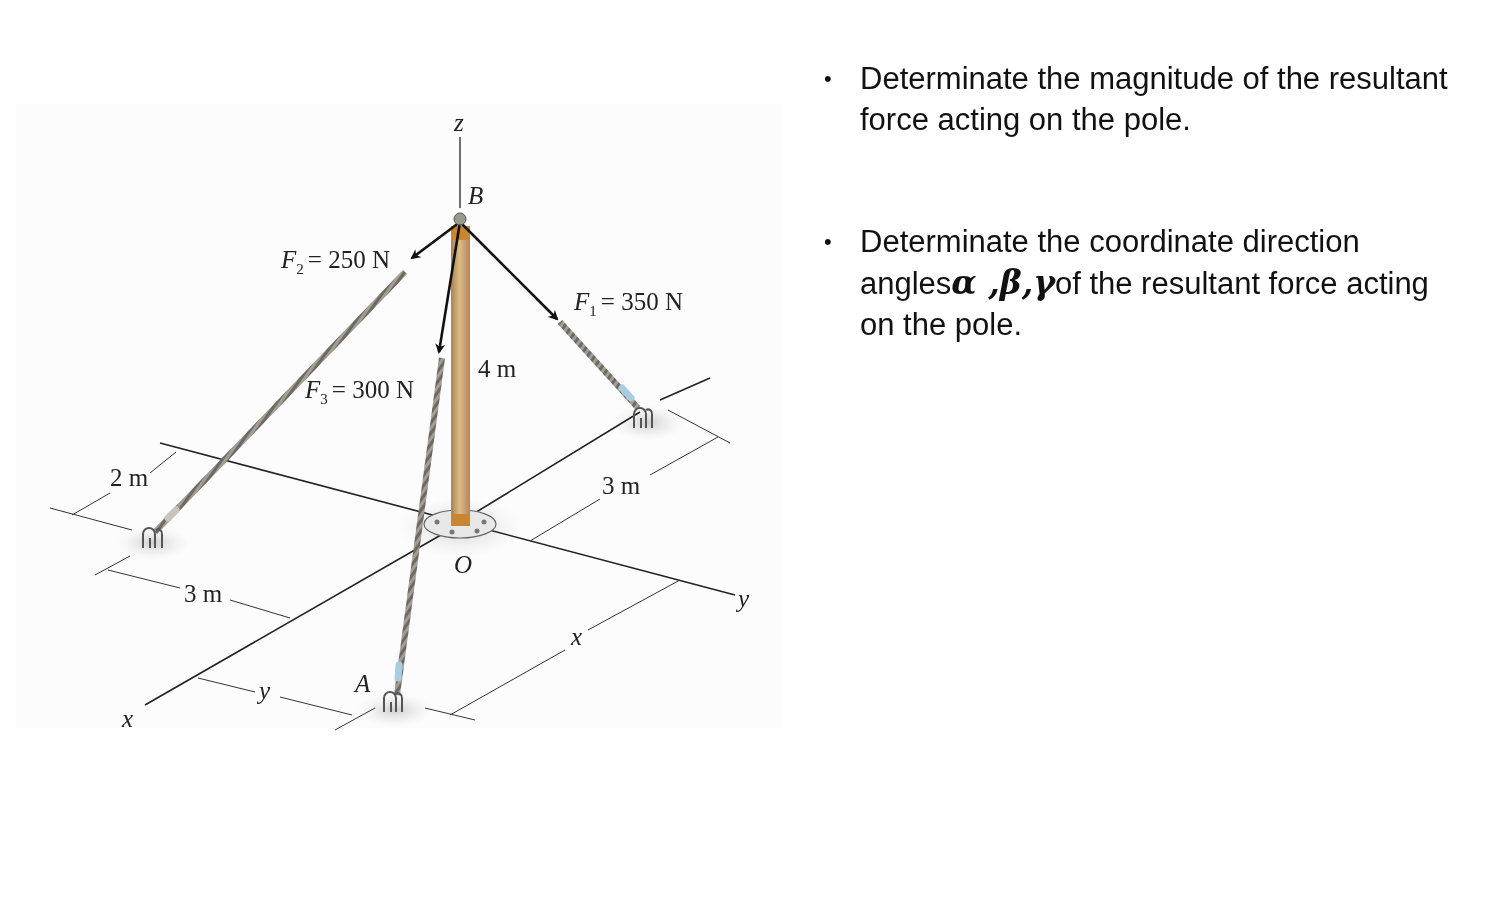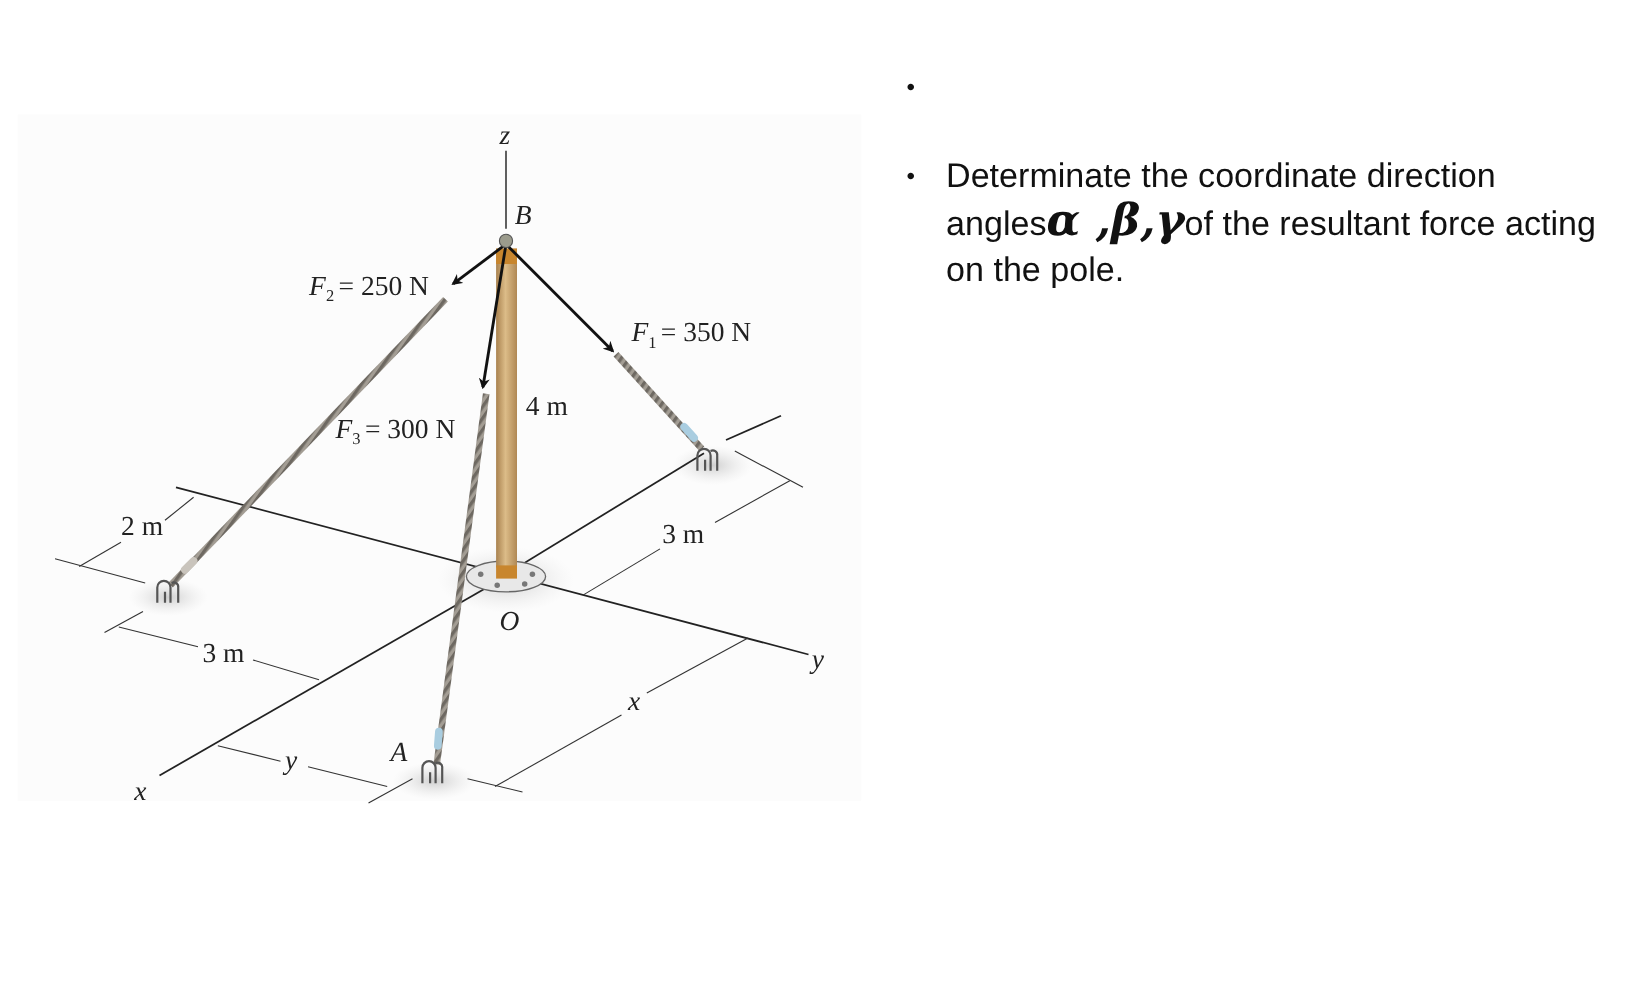--- a/index.html
+++ b/index.html
@@ -10,21 +10,21 @@
   svg.diagram { position: absolute; left: 0; top: 0; width: 1487px; height: 897px; }
   .diagram text { font-family: "Liberation Serif", serif; fill: #222; }
   .lbl { font-size: 25px; }
   .ital { font-style: italic; }
   .sub { font-size: 15px; }
 
   .questions { position: absolute; left: 820px; top: 58px; width: 640px; }
   .q-item { position: relative; padding-left: 40px; font-size: 31px; line-height: 41px; color: #111; }
   .q-item + .q-item { margin-top: 81px; }
   .bullet { position: absolute; left: 4px; top: 0; font-size: 22px; }
-  .greek { font-family: "DejaVu Serif", serif; font-weight: bold; font-style: italic; font-size: 40px; }
+  .greek { font-family: "DejaVu Serif", serif; font-weight: bold; font-style: italic; font-size: 33px; }
 </style>
 </head>
 <body>
 
 <div class="figure-panel"></div>
 
 <svg class="diagram" viewBox="0 0 1487 897" xmlns="http://www.w3.org/2000/svg">
   <defs>
     <pattern id="rope" width="6" height="6" patternUnits="userSpaceOnUse" patternTransform="rotate(35)">
       <rect width="6" height="6" fill="#a39d94"></rect>
@@ -142,18 +142,19 @@
     <text class="lbl" x="184" y="602">3 m</text>
     <text class="lbl" x="602" y="494">3 m</text>
     <text class="lbl ital" x="259" y="699">y</text>
     <text class="lbl ital" x="571" y="645">x</text>
   </g>
 </svg>
 
 <div class="questions">
   <div class="q-item">
     <span class="bullet">•</span>
+    <span>Determinate the magnitude of the resultant force acting on the pole.</span>
   </div>
   <div class="q-item">
     <span class="bullet">•</span>
     <span>Determinate the coordinate direction angles</span><span class="greek">α ,β,γ</span><span>of the resultant force acting on the pole.</span>
   </div>
 </div>
 
 </body></html>

